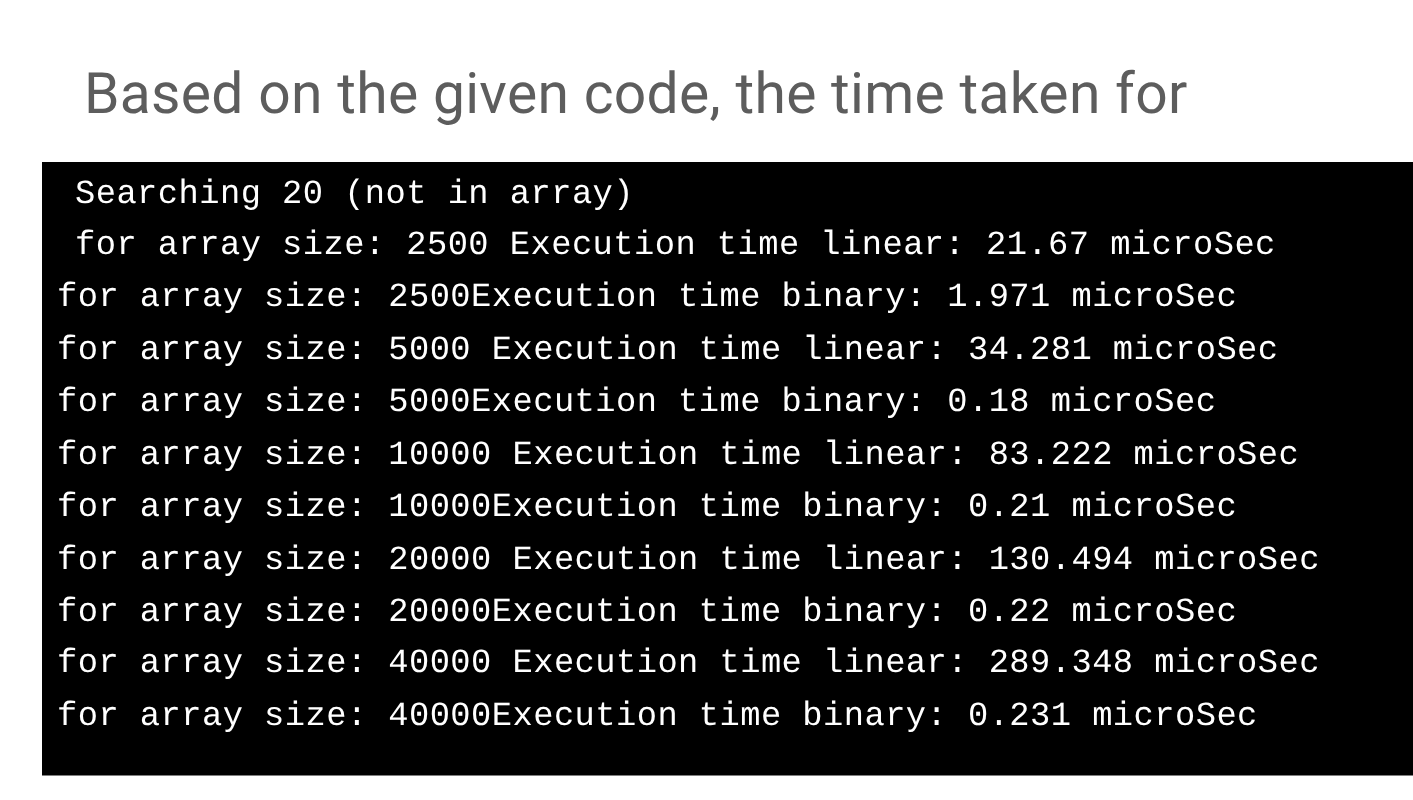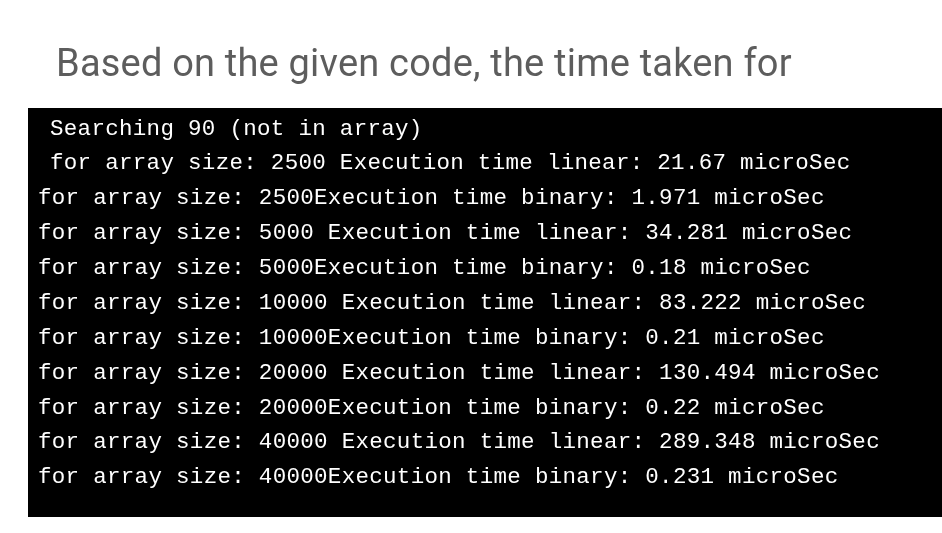--- a/index.html
+++ b/index.html
@@ -34,21 +34,21 @@
       letter-spacing: 0.3px;
     }
   </style>
 </head>
 <body>
 
 <div class="heading">
   <span>Based on the given code, the time taken for</span><br>
 </div>
 
-<div class="terminal"><span>Searching 90 (not in array)</span>
+<div class="terminal"><span>Searching 20 (not in array)</span>
 <span id="terminal-lines">for array size: 2500 Execution time linear: 21.67 microSec
 for array size: 2500Execution time binary: 1.971 microSec
 for array size: 5000 Execution time linear: 34.281 microSec
 for array size: 5000Execution time binary: 0.18 microSec
 for array size: 10000 Execution time linear: 83.222 microSec
 for array size: 10000Execution time binary: 0.21 microSec
 for array size: 20000 Execution time linear: 130.494 microSec
 for array size: 20000Execution time binary: 0.22 microSec
 for array size: 40000 Execution time linear: 289.348 microSec
 for array size: 40000Execution time binary: 0.231 microSec</span></div>

